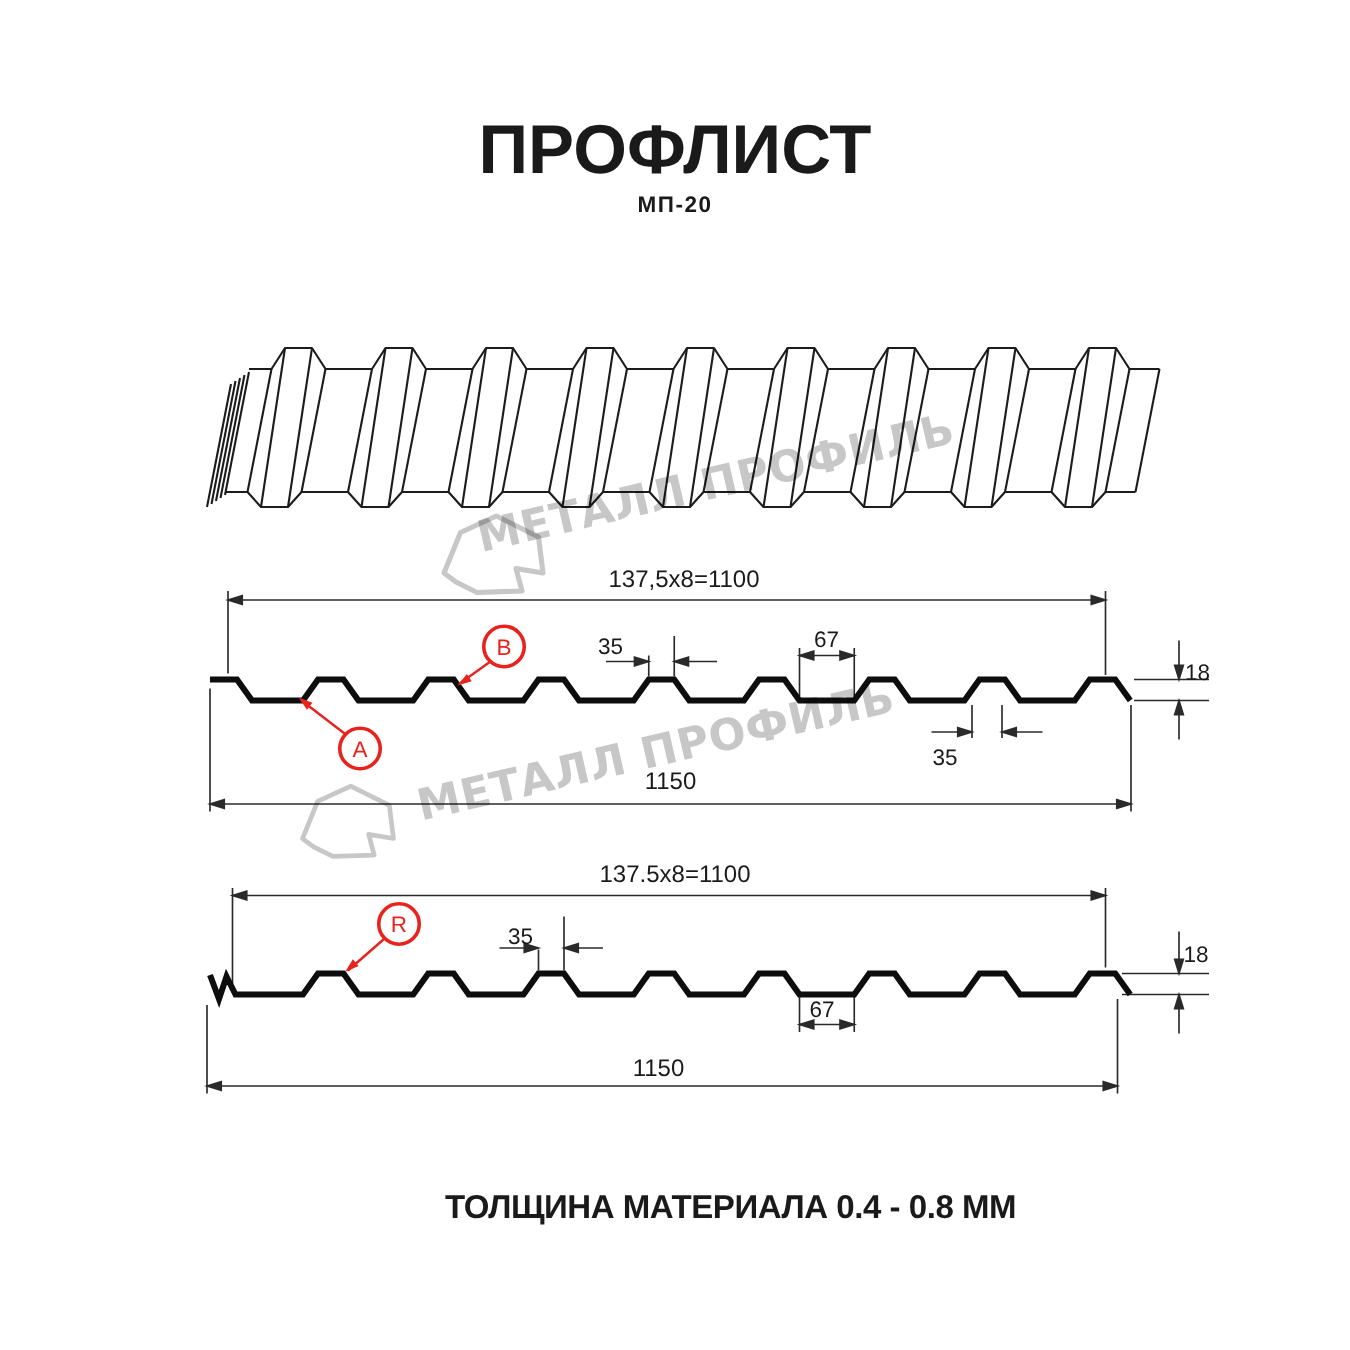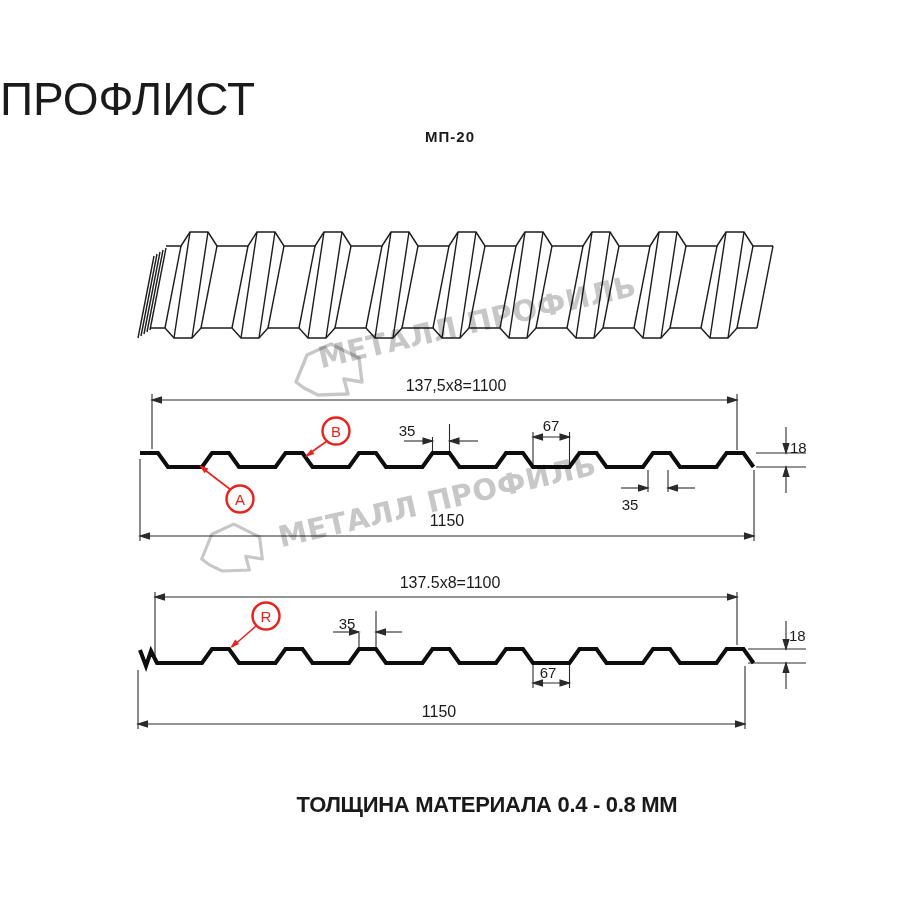--- a/index.html
+++ b/index.html
@@ -1,19 +1,19 @@
 <!DOCTYPE html>
 <html style="--red: #e8231d; --wmgray: #c7c7c7; --ink: #1a1a1a;"><head>
 <meta charset="utf-8">
 <style>
   html,body{margin:0;padding:0;background:#ffffff;}
   .canvas{position:relative;width:900px;height:900px;background:#fff;overflow:hidden;
           font-family:"Liberation Sans",sans-serif;color:var(--ink,#1a1a1a);}
-  .title{position:absolute;left:0;top:76px;width:900px;
-         font-weight:normal;font-size:46px;letter-spacing:0px;line-height:1.0;}
+  .title{position:absolute;left:0;top:76px;width:900px;text-align:center;
+         font-weight:bold;font-size:46px;letter-spacing:0px;line-height:1.0;}
   .subtitle{position:absolute;left:0;top:128px;width:900px;text-align:center;
          font-weight:bold;font-size:15px;letter-spacing:1px;}
   .footer{position:absolute;left:0;top:792px;width:900px;text-align:center;
          font-weight:bold;font-size:22px;letter-spacing:-0.3px;padding-left:37px;}
   svg{position:absolute;left:0;top:0;}
   .wm{position:absolute;mix-blend-mode:multiply;color:var(--wmgray,#c7c7c7);pointer-events:none;}
   .wm-text{font-family:"DejaVu Sans",sans-serif;font-weight:bold;font-size:29px;letter-spacing:0.5px;
            white-space:nowrap;transform-origin:0 100%;transform:rotate(-13deg);line-height:30px;height:30px;}
   .dimtxt{font-family:"Liberation Sans",sans-serif;font-size:16px;fill:var(--ink,#1a1a1a);}
   .dimtxt-s{font-family:"Liberation Sans",sans-serif;font-size:15px;fill:var(--ink,#1a1a1a);}

